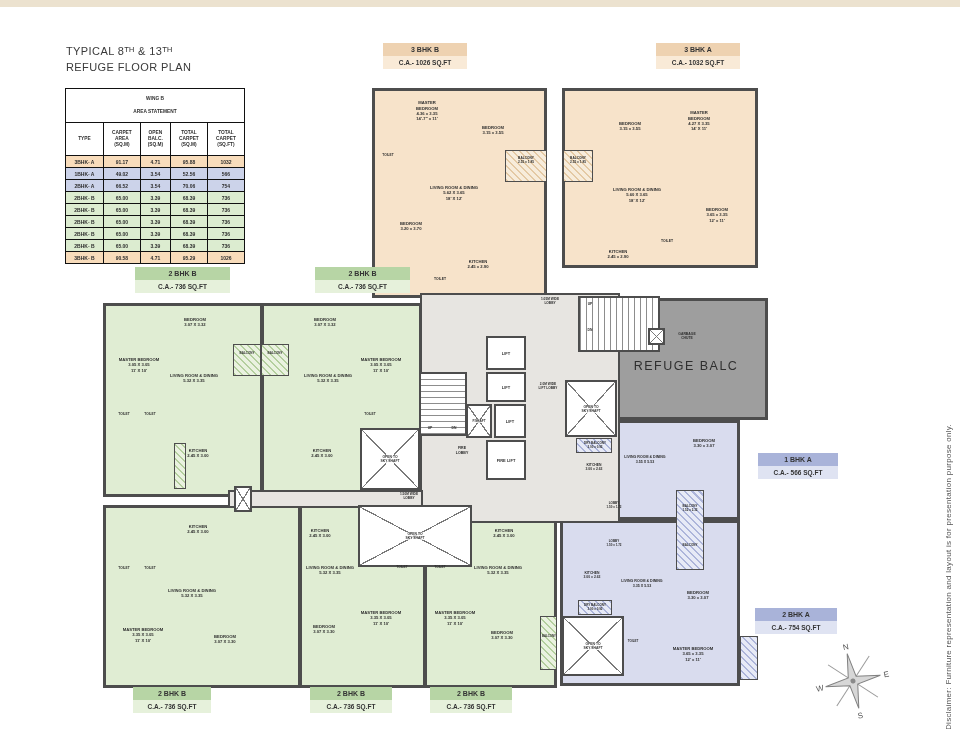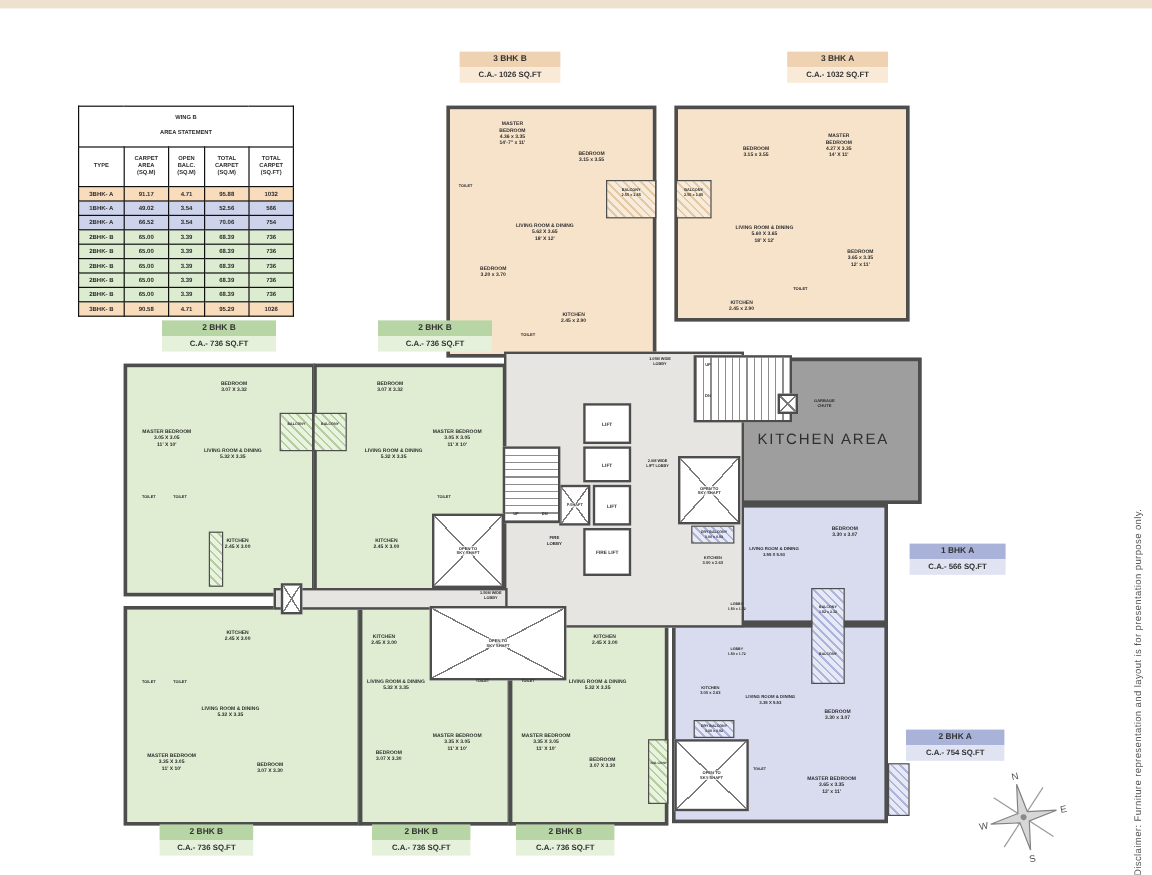--- a/index.html
+++ b/index.html
@@ -68,20 +68,24 @@
   .disclaimer{position:absolute;right:7px;top:300px;height:430px;writing-mode:vertical-rl;
       transform:rotate(180deg);font-size:8px;color:#555;letter-spacing:0.3px;
       display:flex;align-items:center;}
 </style>
 </head>
 <body>
 
 <div class="page">
   <div class="top-strip"></div>
 
+  <div class="subtitle">
+    <div>TYPICAL 8ᵀᴴ &amp; 13ᵀᴴ</div>
+    <div>REFUGE FLOOR PLAN</div>
+  </div>
 
   <table class="area-table">
     <thead>
       <tr>
         <th class="tbl-title" colspan="5">
           <div>WING B</div>
           <div>AREA STATEMENT</div>
         </th>
       </tr>
       <tr>
@@ -220,21 +224,21 @@
 SKY SHAFT</span>
       </div>
       <div class="blk shaft" style="left: 562px; top: 616px; width: 62px; height: 60px; font-size: 3.4px;">
         <span style="white-space: pre-line;">OPEN TO
 SKY SHAFT</span>
       </div>
       <div class="blk shaft" style="left: 648px; top: 328px; width: 17px; height: 17px;"></div>
       <div class="blk shaft" style="left: 234px; top: 486px; width: 18px; height: 26px;"></div>
       <div class="blk lbl" style="left: 666px; top: 329px; width: 42px; height: 14px; font-size: 3.4px;"><span style="white-space: pre-line;">GARBAGE
 CHUTE</span></div>
-      <div class="blk lbl refuge-lbl" style="left: 618px; top: 356px; width: 136px; height: 20px;"><span style="white-space: pre-line;">KITCHEN AREA</span></div>
+      <div class="blk lbl refuge-lbl" style="left: 618px; top: 356px; width: 136px; height: 20px;"><span style="white-space: pre-line;">REFUGE BALC</span></div>
       <div class="blk lbl" style="left: 394px; top: 100px; width: 66px; height: 22px;"><span style="white-space: pre-line;">MASTER
 BEDROOM
 4.36 x 3.35
 14'-7" x 11'</span></div>
       <div class="blk lbl" style="left: 468px; top: 122px; width: 50px; height: 16px;"><span style="white-space: pre-line;">BEDROOM
 3.15 x 3.55</span></div>
       <div class="blk lbl" style="left: 505px; top: 153px; width: 42px; height: 14px; font-size: 3.2px;"><span style="white-space: pre-line;">BALCONY
 2.55 x 1.85</span></div>
       <div class="blk lbl" style="left: 563px; top: 153px; width: 30px; height: 14px; font-size: 3.2px;"><span style="white-space: pre-line;">BALCONY
 2.55 x 1.85</span></div>

